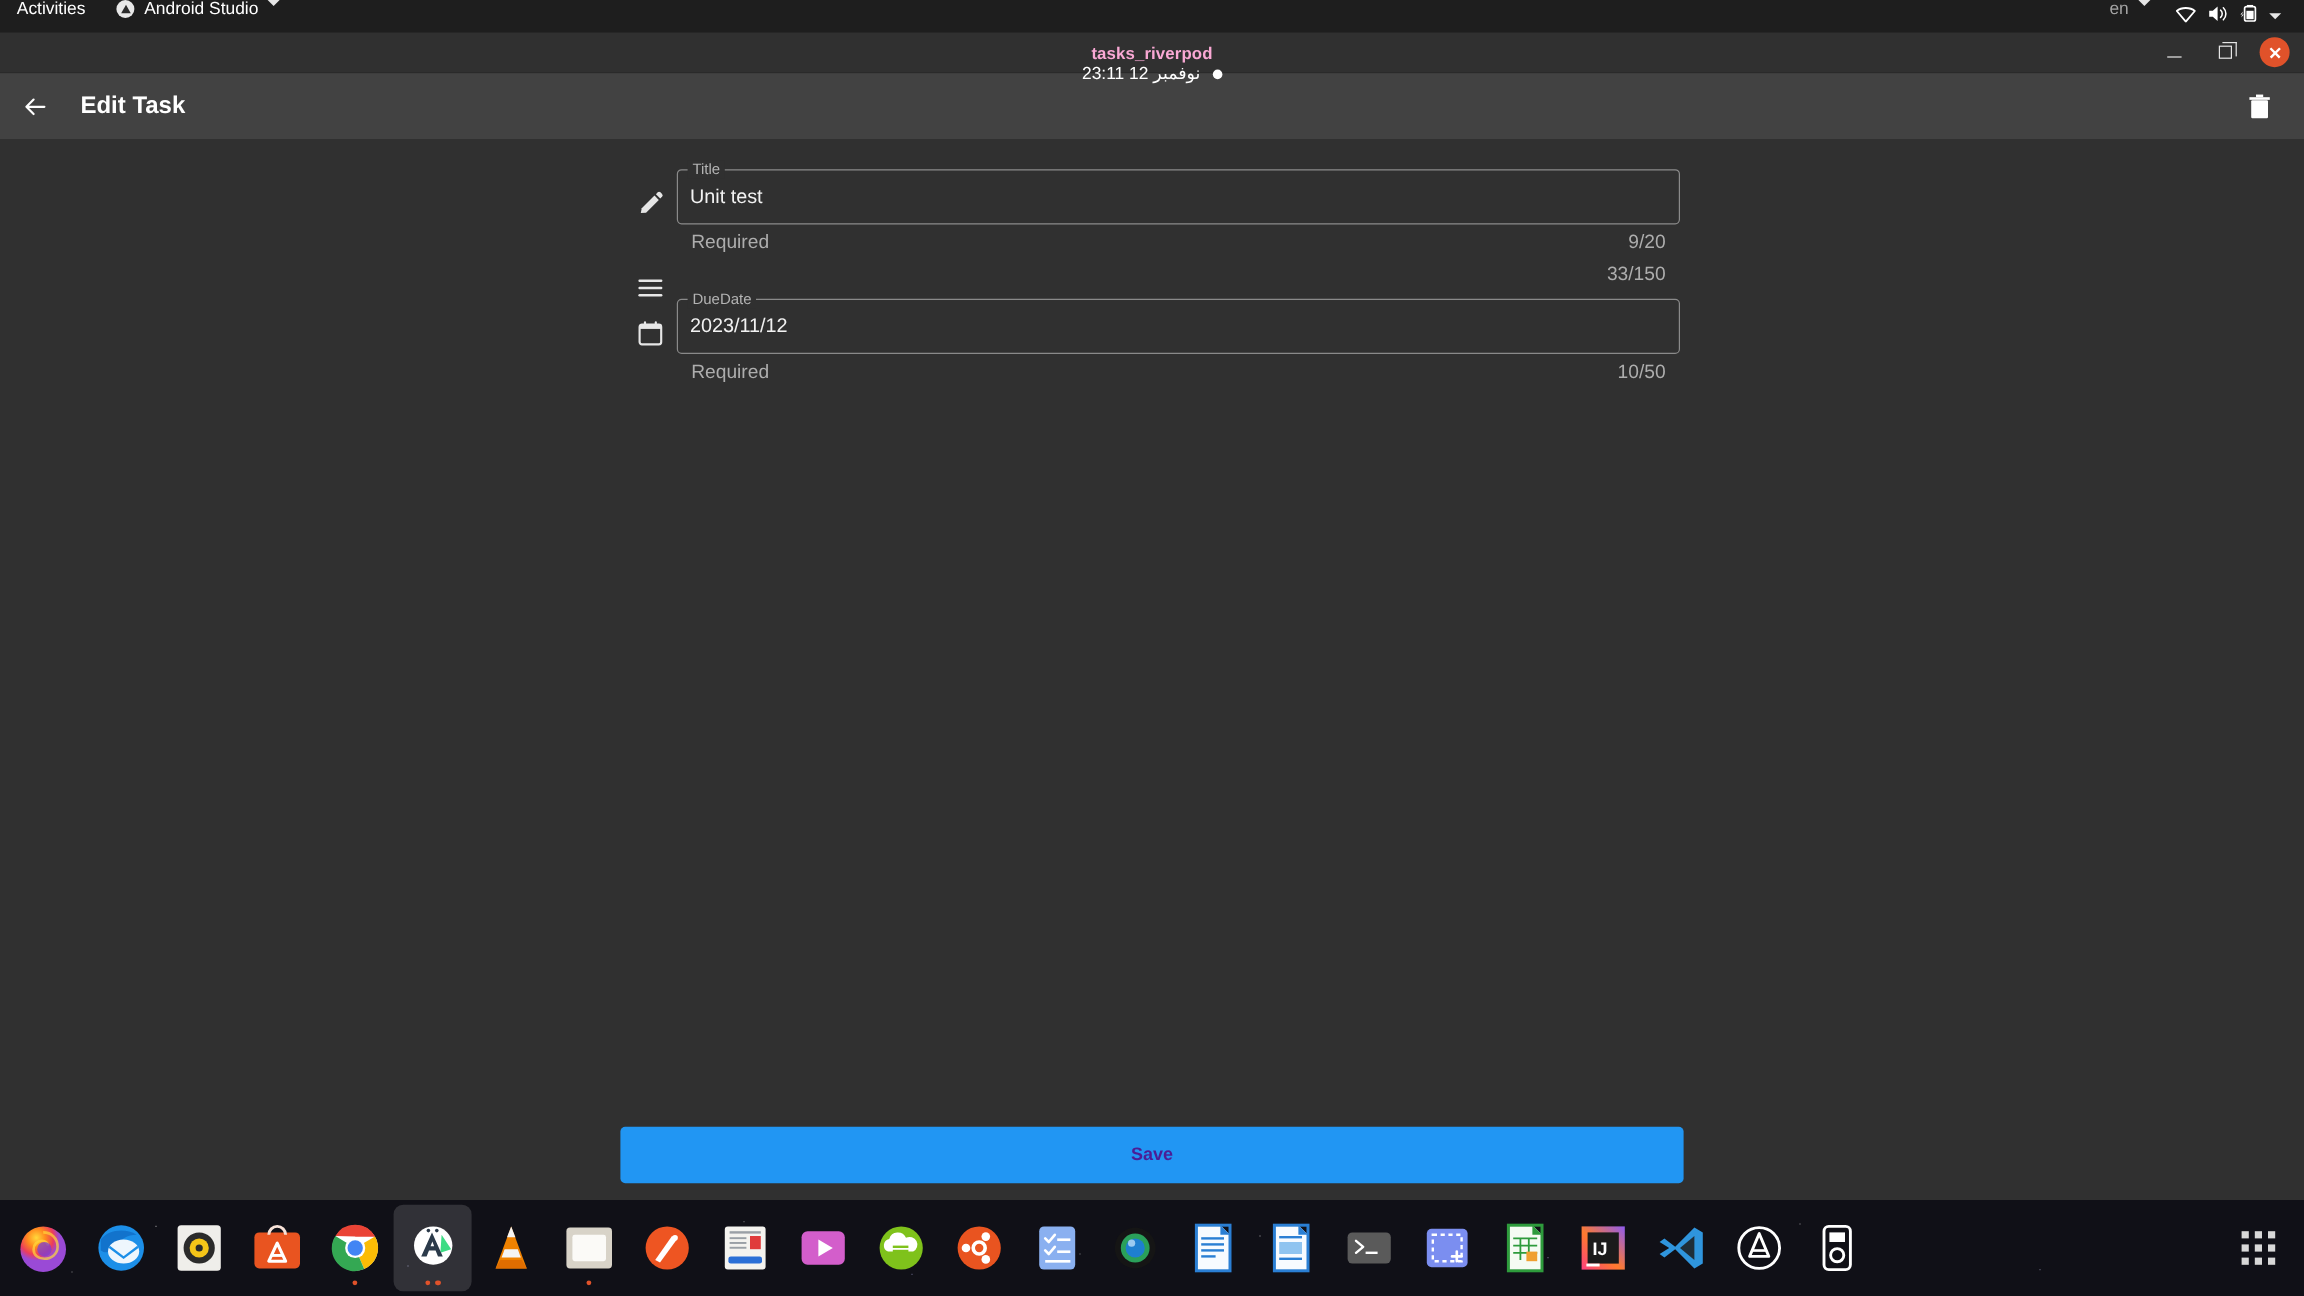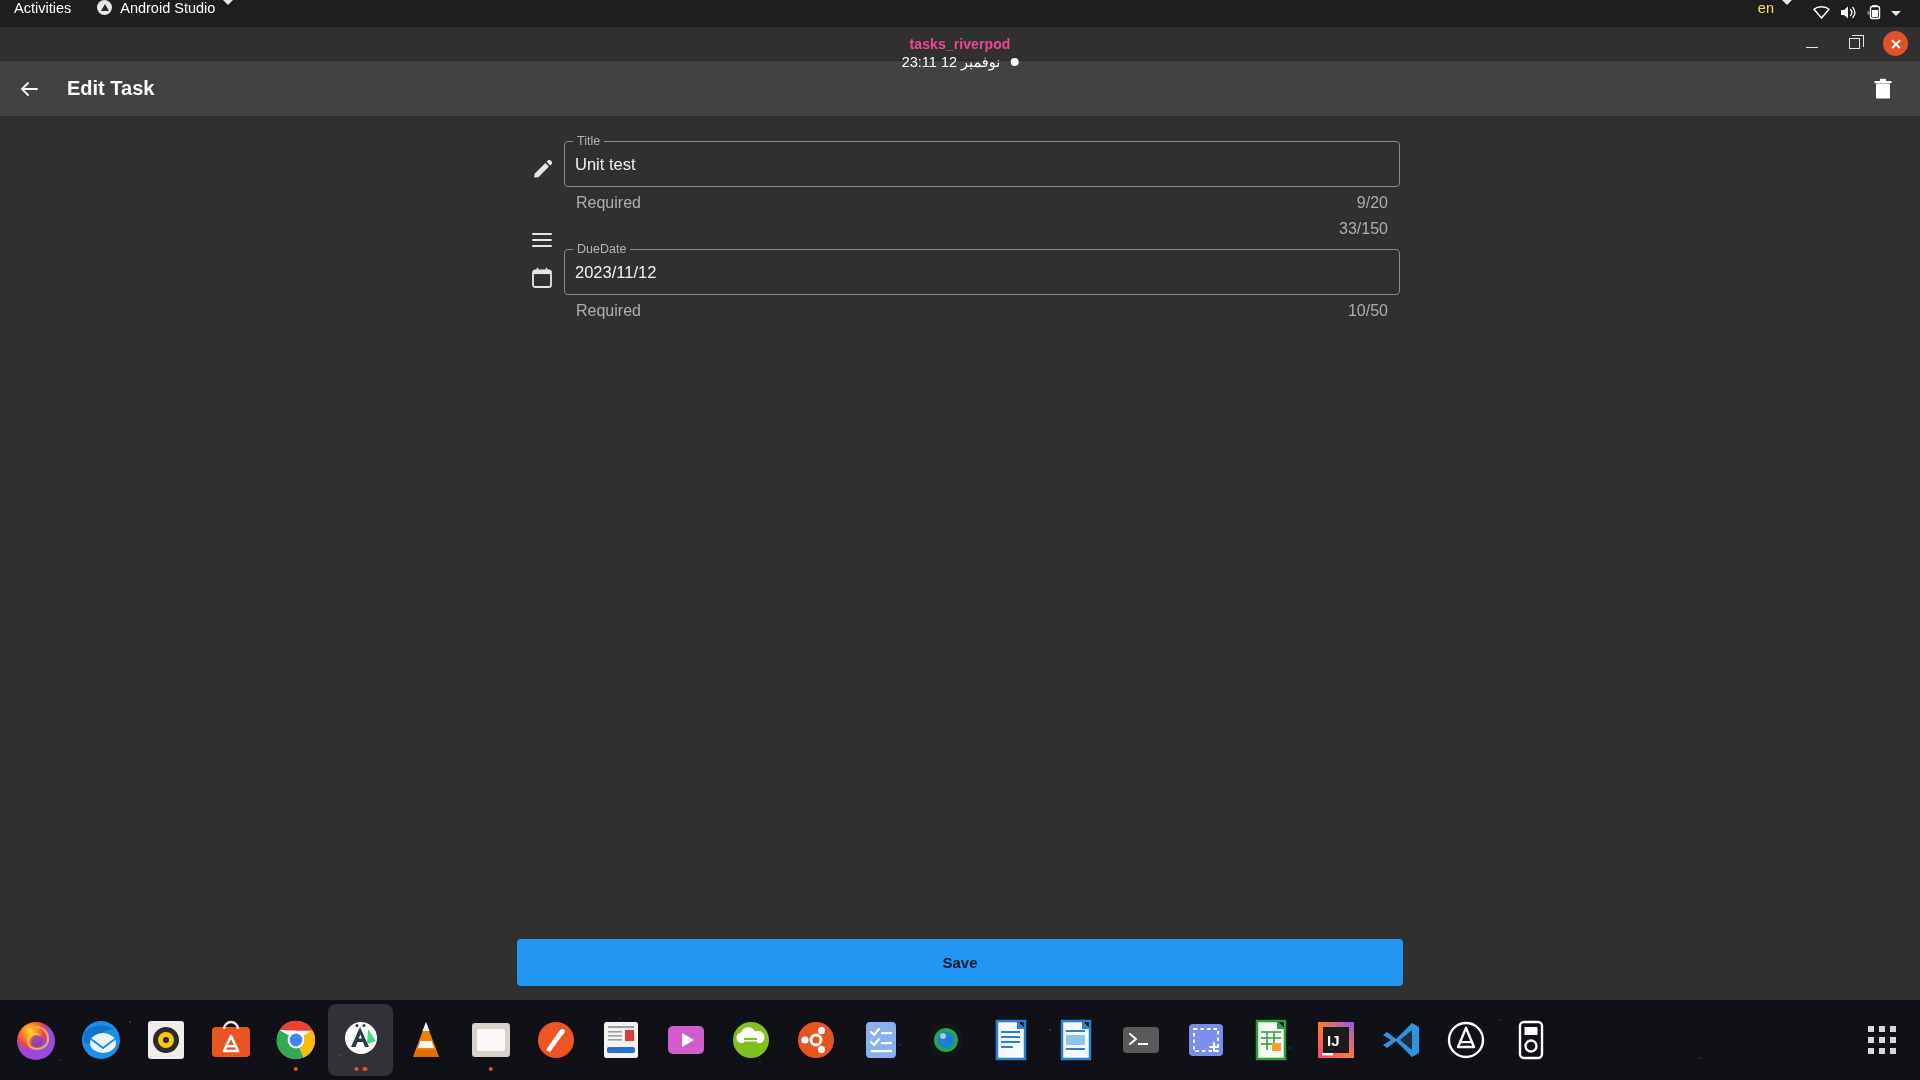--- a/index.html
+++ b/index.html
@@ -51,37 +51,37 @@
   }
   .dot-ind {
     width: 8px; height: 8px; border-radius: 50%;
     background: #ffffff; display: inline-block;
   }
   .topbar-right {
     position: absolute; right: 0; top: 0; height: 100%;
     display: flex; align-items: center; gap: 0px; padding-right: 10px;
   }
   .tray-group { display: flex; align-items: center; gap: 9px; padding: 0 9px; height: 100%;}
-  .lang { color: #fde047; font-size: 14.5px; }
+  .lang { color: #a3a3a3; font-size: 14.5px; }
 
   
   .window {
     position: absolute; top: 27px; left: 0;
     width: 1920px; height: 1022px;
     background: #303030;
   }
   .titlebar {
     height: 34px; width: 100%;
     background: #303030;
     display: flex; align-items: center; justify-content: center;
     position: relative;
     border-bottom: 1px solid #2a2a2a;
   }
   .titlebar-title {
-    color: #ec4899; font-size: 14px; font-weight: bold;
+    color: #f9a8d4; font-size: 14px; font-weight: bold;
     letter-spacing: 0.1px;
   }
   .win-ctrls {
     position: absolute; right: 12px; top: 0; height: 100%;
     display: flex; align-items: center; gap: 16px;
   }
   .wc { width: 26px; height: 26px; display: flex; align-items: center; justify-content: center; }
   .wc-min::after {
     content: ""; display: block; width: 12px; height: 1.5px; background: #e6e6e6;
     margin-top: 8px;
@@ -175,21 +175,21 @@
   .helper-left { color: #adadad; }
   .helper-right { color: #adadad; }
 
   
   .save-btn {
     position: absolute; left: 50%; transform: translateX(-50%);
     bottom: 63px;
     width: 886px; height: 47px;
     background: #2196f3;
     border: none; border-radius: 4px;
-    color: #0f172a; font-size: 15px; font-weight: bold;
+    color: #4c1d95; font-size: 15px; font-weight: bold;
     font-family: "Liberation Sans", sans-serif;
     display: flex; align-items: center; justify-content: center;
     cursor: pointer;
   }
 
   
   .dock {
     position: absolute; bottom: 0; left: 0;
     width: 1920px; height: 80px;
     background: #101017;

